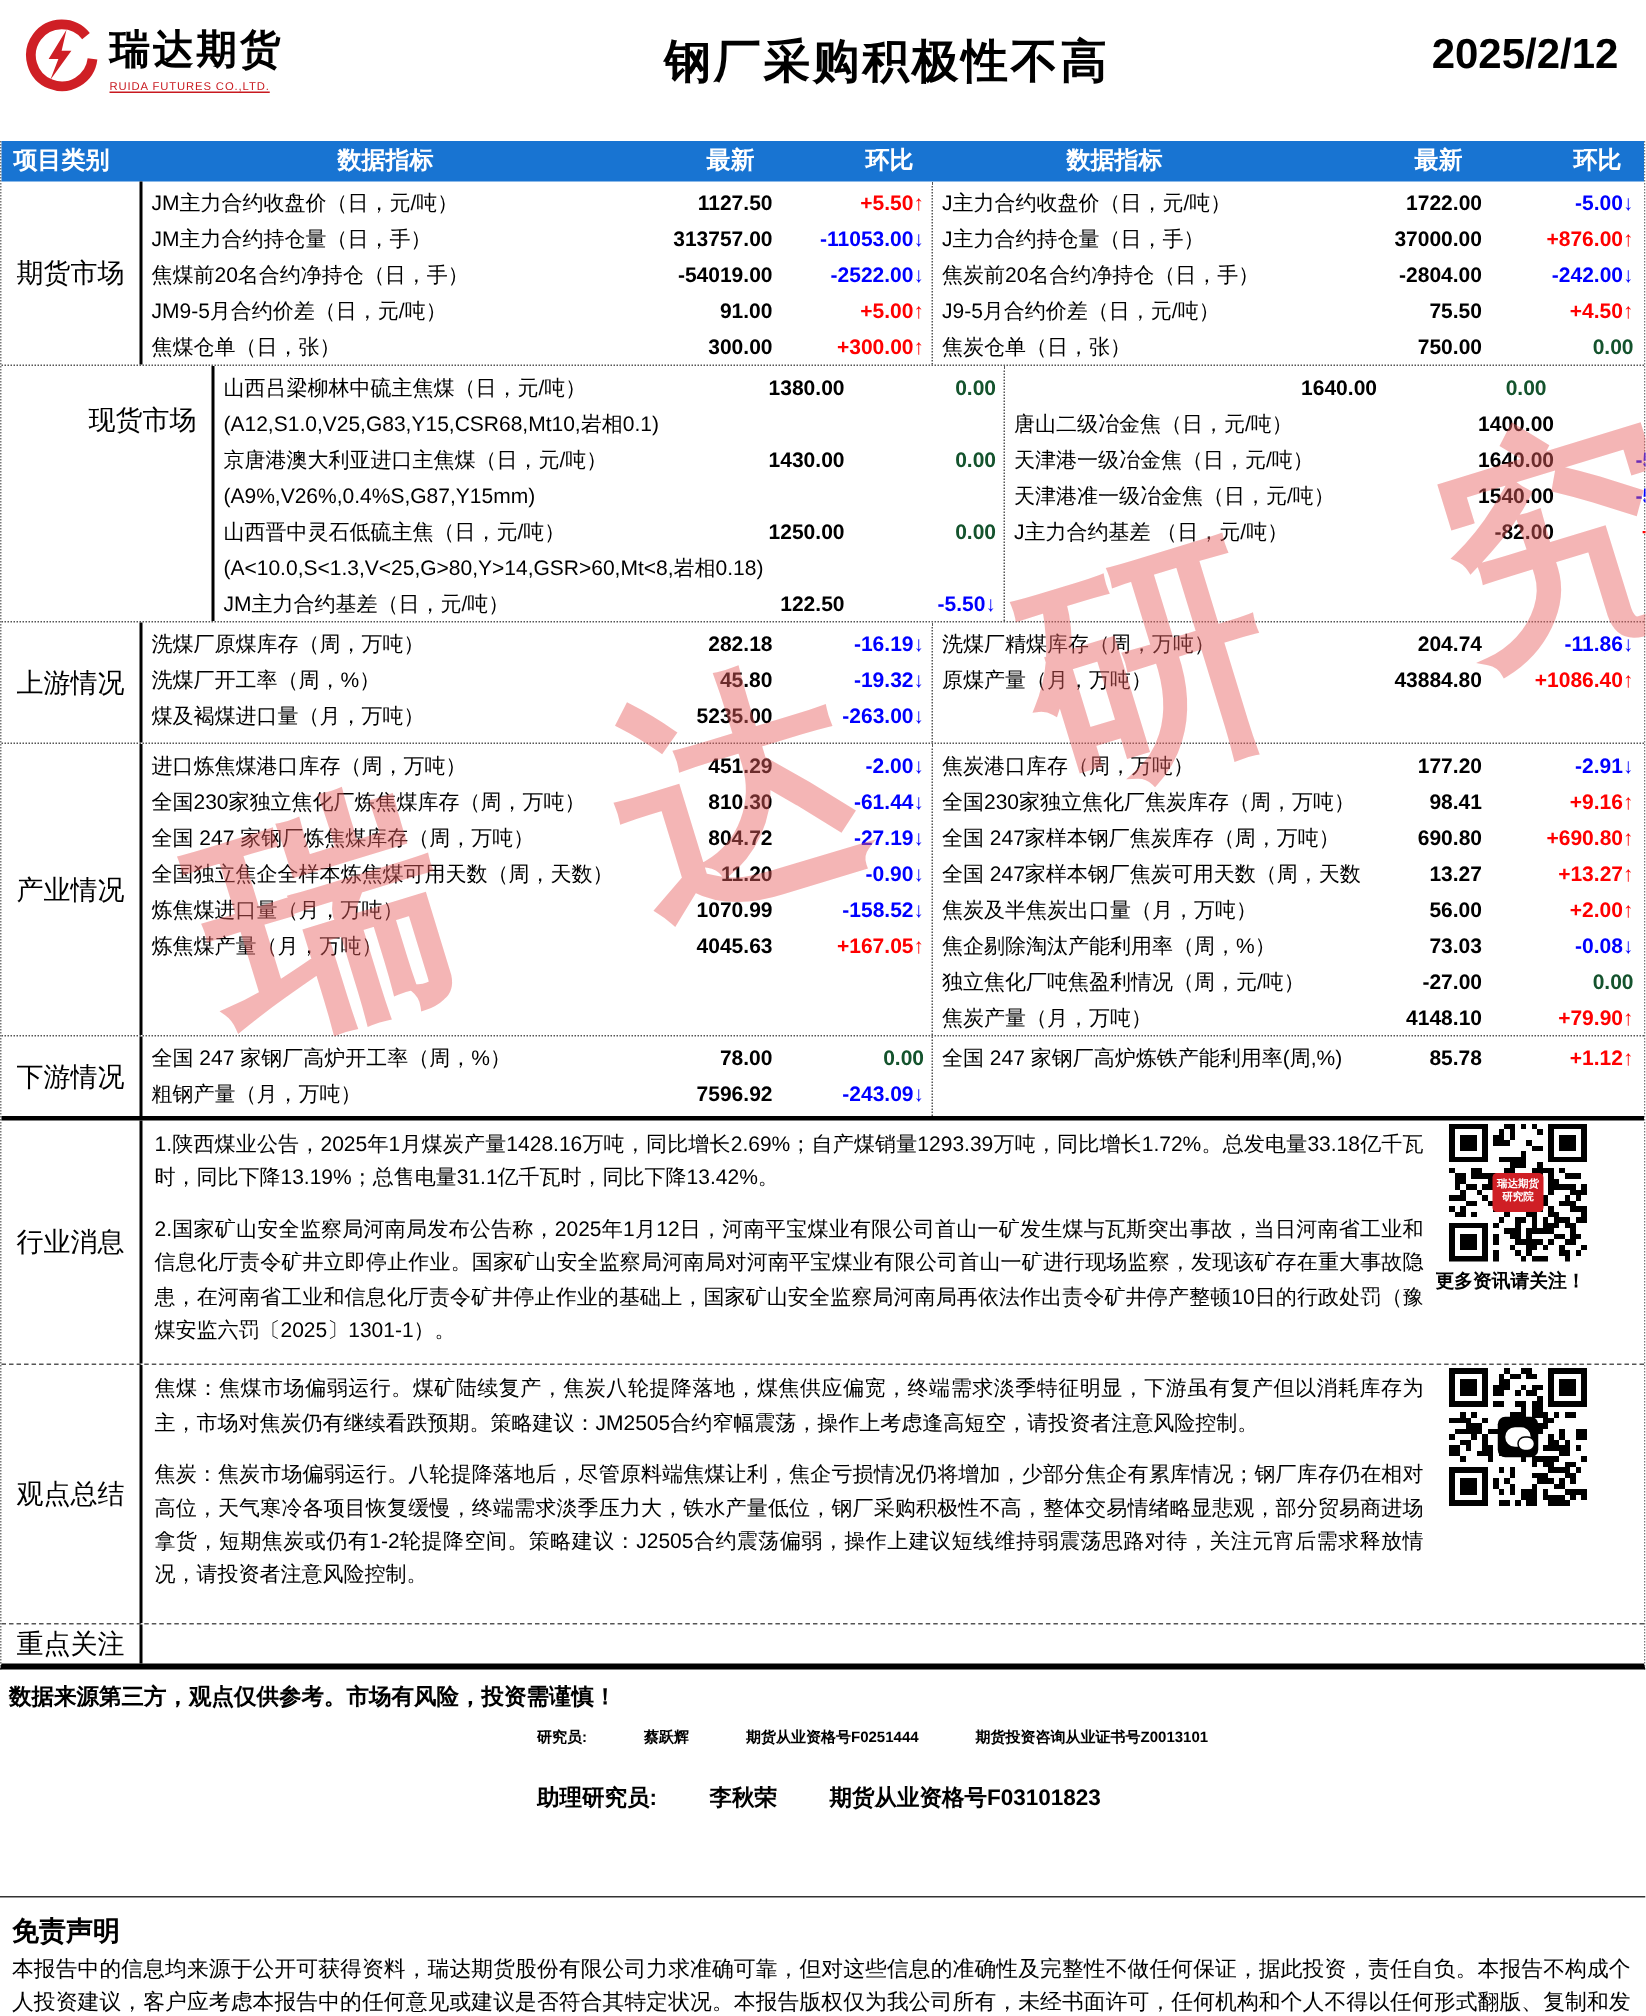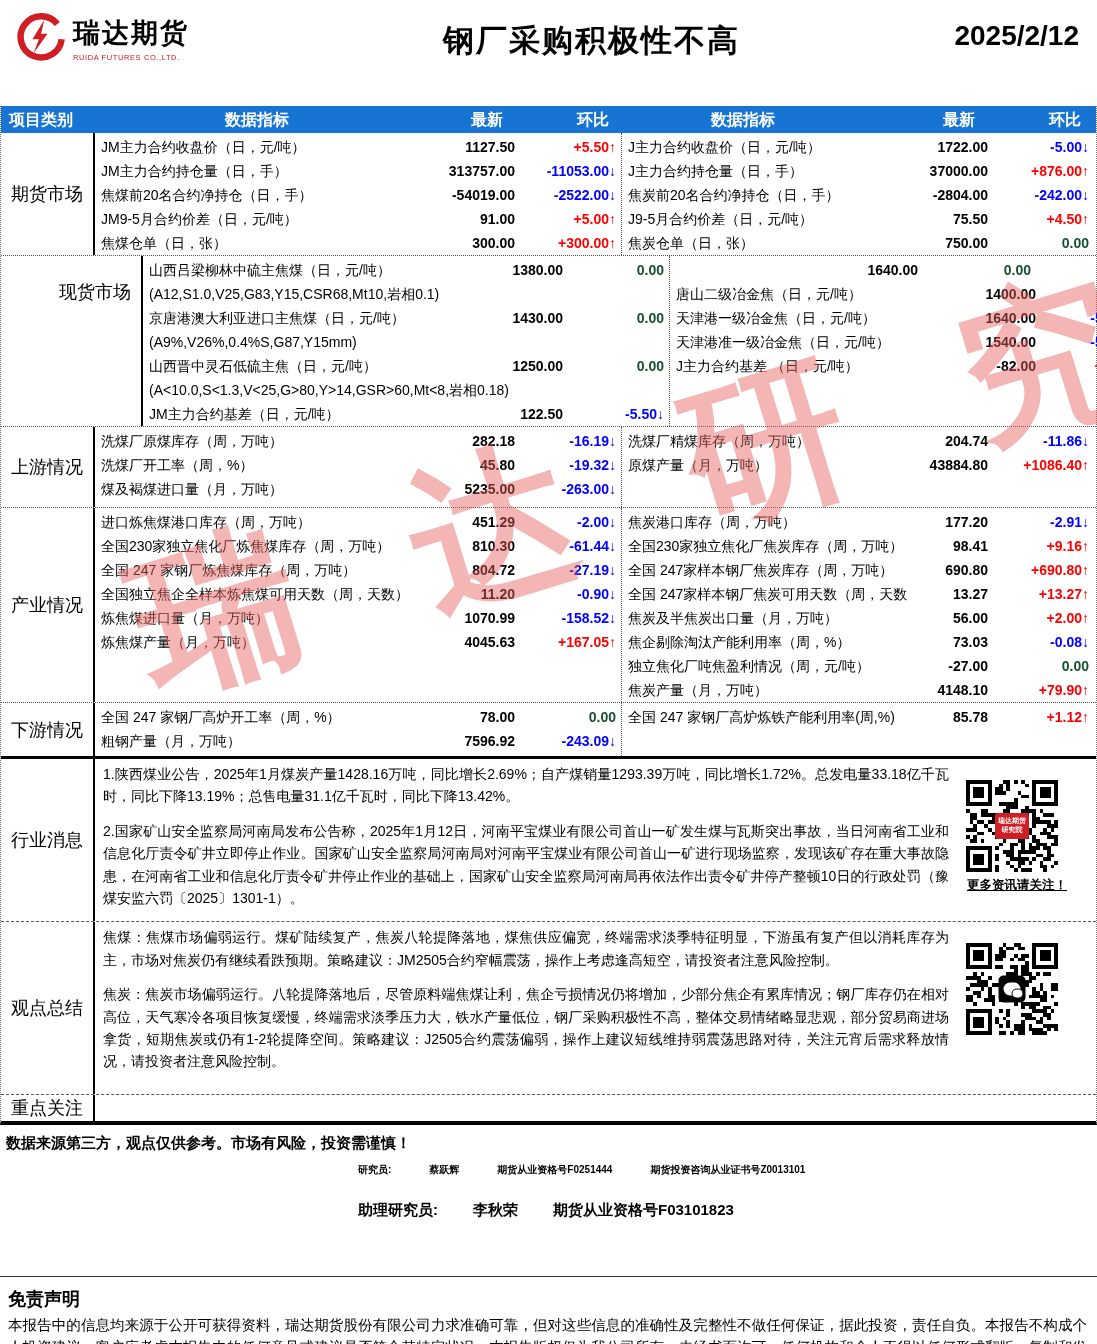--- a/index.html
+++ b/index.html
@@ -3,26 +3,26 @@
 <meta charset="utf-8">
 <style>
   html,body{margin:0;padding:0;}
   body{width:1097px;height:1344px;position:relative;background:#fff;color:#000;
        font-family:"Liberation Sans","DejaVu Sans",sans-serif;overflow:hidden;}
 
   
   .hdr{display:flex;align-items:flex-start;padding:10px 18px 0 14px;height:74px;}
   .brand{display:flex;align-items:center;gap:7px;width:265px;}
   .brand-cn{font-size:27px;font-weight:bold;letter-spacing:2px;}
-  .brand-en{font-size:7.5px;color:#c8191f;letter-spacing:.6px;margin-top:2px;}
+  .brand-en{font-size:7.5px;color:#c8191f;letter-spacing:.6px;margin-top:2px;text-decoration:underline;}
   .page-title{flex:1;text-align:center;font-size:31px;font-weight:bold;letter-spacing:2px;padding-top:10px;}
   .page-date{width:175px;text-align:right;font-size:28px;font-weight:bold;padding-top:10px;}
 
   
-  .rpt{position:relative;margin-top:22px;border-left:1px dotted #777;border-right:1px dotted #777;
+  .rpt{position:relative;margin-top:10px;border-left:1px dotted #777;border-right:1px dotted #777;
        border-bottom:4px solid #000;}
   .thead{display:grid;grid-template-columns:92px 328px 92px 106px 248px 118px 106px;
          background:#1874d2;color:#fff;font-weight:bold;font-size:16px;height:27px;line-height:27px;}
   .thead .h1{padding-left:8px;}
   .thead .hc{text-align:center;}
   .thead .hr{text-align:right;padding-right:10px;}
 
   .section{display:flex;border-top:1px dotted #555;}
   .section:first-of-type{border-top:none;}
   .cat{width:92px;border-right:2px solid #000;display:flex;align-items:center;justify-content:center;
@@ -42,21 +42,21 @@
   .s-futures{min-height:120px;} .s-spot{min-height:170px;} .s-upstream{min-height:80px;}
   .s-industry{min-height:194px;} .s-downstream{min-height:53px;}
   .s-spot .cat{align-items:flex-start;padding-top:24px;padding-left:48px;}
 
   .s-news{border-top:3px solid #000;min-height:160px;}
   .s-summary{border-top:1px dashed #555;min-height:172px;}
   .s-focus{border-top:1px dashed #555;height:26px;}
   .tblock{flex:1;display:flex;}
   .ttext{width:846px;padding:4px 8px 0 8px;font-size:14px;line-height:1.6;text-align:justify;}
   .ttext p{margin:0 0 12px 0;}
-  .qr-box{width:110px;padding-top:21px;text-align:right;position:relative;text-decoration:underline;}
+  .qr-box{width:110px;padding-top:2px;text-align:left;position:relative;}
   .qr-wrap{position:relative;width:92px;height:92px;margin:0 auto;}
   .qr-wrap svg{width:92px;height:92px;display:block;}
   .qr-badge{position:absolute;left:50%;top:50%;transform:translate(-50%,-50%);
             background:#cf1f25;color:#fff;width:34px;height:26px;border-radius:3px;
             display:flex;flex-direction:column;align-items:center;justify-content:center;
             font-size:7px;line-height:1.25;font-weight:bold;}
   .qr-badge2{position:absolute;left:50%;top:50%;transform:translate(-50%,-50%);
              background:#000;width:27px;height:27px;border-radius:5px;
              display:flex;align-items:center;justify-content:center;}
   .wx{position:relative;width:17px;height:13px;background:#fff;border-radius:7px;}

